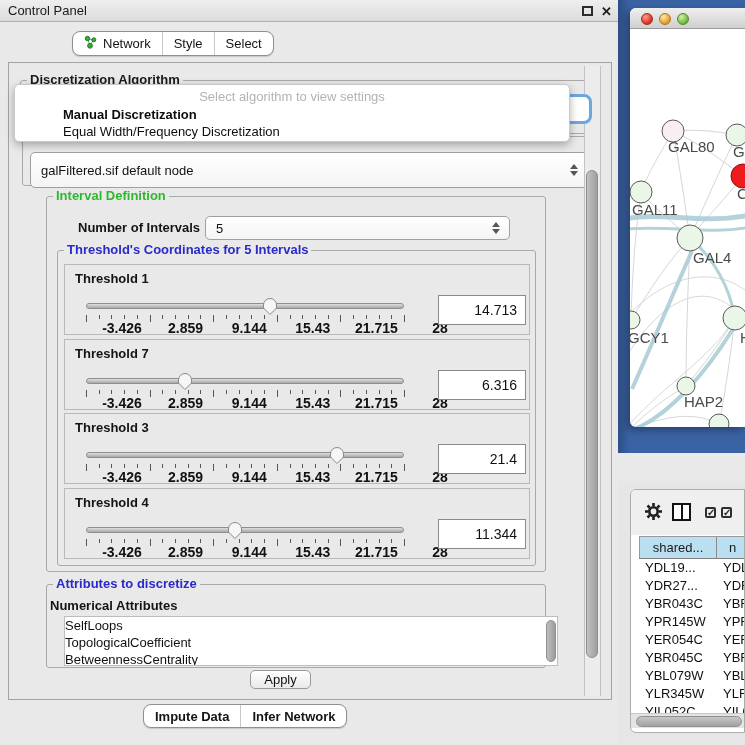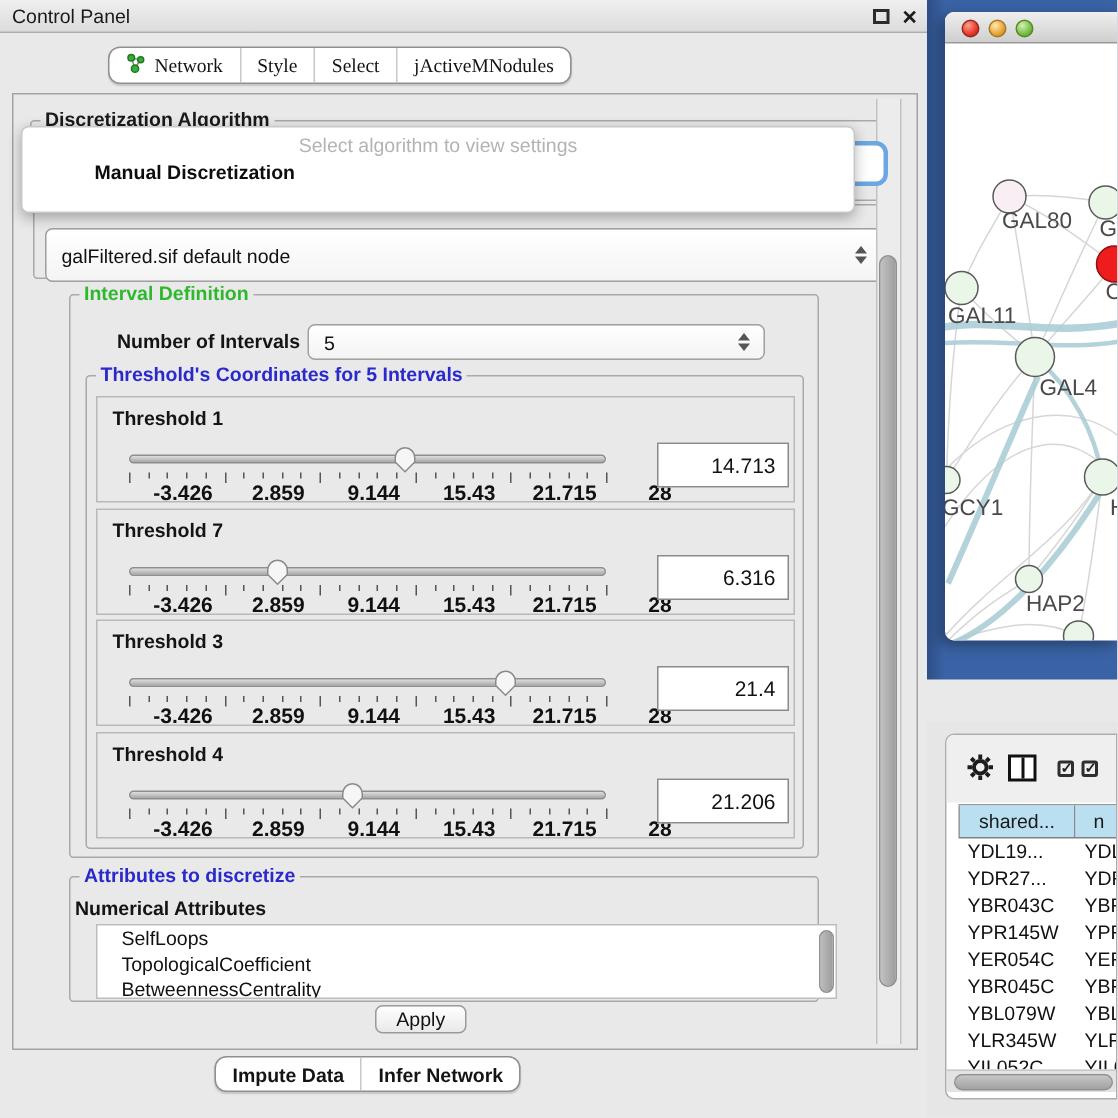--- a/index.html
+++ b/index.html
@@ -68,21 +68,21 @@
   .tick { position:absolute; top:0; width:1px; height:4px; background:#555; }
   .tick.major { height:7px; }
   .tick-labels { position:absolute; left:21px; width:318px; height:12px; }
   .tick-labels span { position:absolute; transform:translateX(-50%); font-size:14px; font-weight:bold; color:#111; white-space:nowrap;margin-left:36px; }
   .value-box { position:absolute; left:373px; top:30px; width:88px; height:30px; background:#fff;
     border:1px solid #8a8a8a; font-size:14px; color:#111; text-align:right; line-height:28px; padding-right:8px; }
 
   
   #attr-list { left:64px; top:616px; width:494px; height:50px; background:#fff; border:1px solid #bdbdbd;
     overflow:hidden; z-index:2; }
-  .attr-item { font-size:13px; color:#111; padding:1px 0 1px 16px; line-height:15px; white-space:nowrap; }
+  .attr-item { font-size:13px; color:#111; padding:1px 0 1px 0; line-height:15px; white-space:nowrap; }
   #attr-scroll-thumb { position:absolute; right:3px; top:4px; width:10px; height:42px; border-radius:5px;
     background:linear-gradient(90deg,#bdbdbd,#9d9d9d); border:1px solid #909090; }
 
   .push-btn { position:absolute; background:linear-gradient(#ffffff,#e9e9e9); border:1px solid #9a9a9a;
     border-radius:5px; font-size:13px; color:#111; text-align:center; }
 
   
   #desktop { left:618px; top:0; width:127px; height:453px;
     background:linear-gradient(90deg,#2e4e86 0,#3a63a5 12px,#3a63a5 100%); }
   #net-window { left:630px; top:8px; width:115px; height:419px; background:#fff;
@@ -125,56 +125,54 @@
 <body>
 
 <div id="app">
 
   <div id="titlebar" class="abs">
     <span>Control Panel</span>
   </div>
   <div id="float-icon" class="abs"></div>
   <div id="close-icon" class="abs">✕</div>
 
-  <div class="abs" style="left:72px; top:31px;font-family:Liberation Serif, serif;">
+  <div class="abs" style="left:72px; top:31px;">
     <div class="seg-group">
       <div class="seg">
         <span class="net-icon">
           <svg width="13" height="14" viewBox="0 0 13 14">
             <path d="M3.5 3.5 L9.5 5 M3.5 3.5 L6 10.5 M9.5 5 L6 10.5" stroke="#8a8a8a" stroke-width="1" fill="none"></path>
             <circle cx="3.5" cy="3.5" r="2.2" fill="#3bab3b" stroke="#1f7a1f"></circle>
             <circle cx="9.8" cy="4.8" r="2" fill="#3bab3b" stroke="#1f7a1f"></circle>
             <circle cx="6" cy="10.8" r="2.4" fill="#3bab3b" stroke="#1f7a1f"></circle>
           </svg>
         </span>
         <span>Network</span>
       </div>
       <div class="seg">
           <span>Style</span>
         </div>
       <div class="seg">
           <span>Select</span>
         </div>
-      <div class="seg">
-          <span>jActiveMNodules</span>
-        </div>
     </div>
   </div>
 
   <div id="content-panel" class="abs"></div>
 
   <div class="group" style="left:20px; top:80px; width:576px; height:54px;">
     <span class="group-title t-black" style="left:6px; top:-9px;">Discretization Algorithm</span>
   </div>
 
   <div id="algo-combo" class="abs"></div>
 
   <div id="algo-popup" class="abs">
     <div class="hint">Select algorithm to view settings</div>
     <div class="popup-opt b" style="top:22px;">Manual Discretization</div>
+    <div class="popup-opt" style="top:39px;">Equal Width/Frequency Discretization</div>
   </div>
 
   <div class="group" style="left:22px; top:136px; width:574px; height:50px;">
     <span class="group-title t-black" style="left:6px; top:-9px;">Table Data</span>
   </div>
   <div class="combo abs" style="left:30px; top:152px; width:558px; height:36px;">
     <span>galFiltered.sif default node</span>
     <span class="arrows">
         <i class="up"></i>
         <i class="dn"></i>
@@ -372,21 +370,21 @@
         <div class="tick major" style="left: 100%;"></div>
       </div>
     <div class="tick-labels" style="top:55px;">
         <span style="left: 0%;">-3.426</span>
         <span style="left: 20%;">2.859</span>
         <span style="left: 40%;">9.144</span>
         <span style="left: 60%;">15.43</span>
         <span style="left: 80%;">21.715</span>
         <span style="left: 100%;">28</span>
       </div>
-    <div class="value-box">21.206</div>
+    <div class="value-box">11.344</div>
   </div>
 
   <div class="group" style="left:46px; top:584px; width:500px; height:84px;">
     <span class="group-title t-blue" style="left:6px; top:-9px;">Attributes to discretize</span>
   </div>
   <div class="abs" style="left:50px; top:598px; font-size:13px; font-weight:bold; color:#141414; z-index:2;">Numerical Attributes</div>
   <div id="attr-list" class="abs">
       <div class="attr-item">SelfLoops</div>
       <div class="attr-item">TopologicalCoefficient</div>
       <div class="attr-item">BetweennessCentrality</div>

